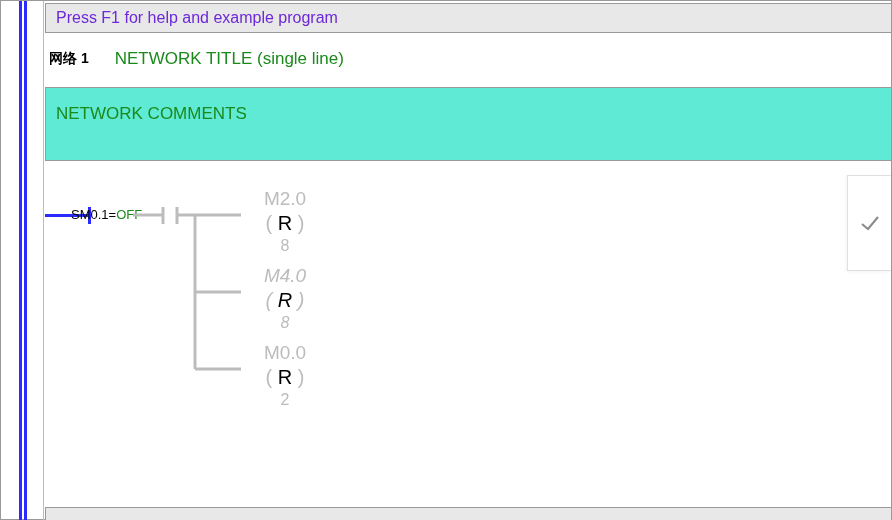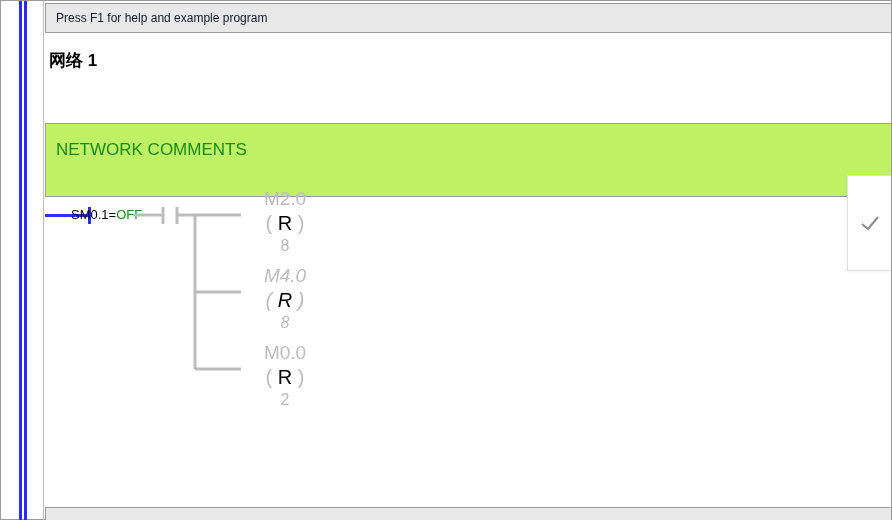--- a/index.html
+++ b/index.html
@@ -42,53 +42,52 @@
     left: 44px;
     top: 2px;
     right: 0;
     height: 30px;
     background: #e8e8e8;
     border: 1px solid #9a9a9a;
     border-right: none;
     padding-left: 10px;
     display: flex;
     align-items: center;
-    color: #0f172a;
-    font-size: 12px;
+    color: #6d28d9;
+    font-size: 16px;
   }
   .net-header {
     position: absolute;
     left: 44px;
     right: 0;
     padding: 8px 0 6px 4px;
     display: flex;
     align-items: center;
     gap: 26px;
   }
   .net-header .net-label {
     font-weight: bold;
     color: #000;
-    font-size: 17px;
+    font-size: 14px;
   }
   .net-header .net-title {
     color: #1b8a1b;
     font-size: 17px;
   }
   .comment-box {
     position: absolute;
     left: 44px;
     right: 0;
     height: 74px;
-    background: #bef264;
+    background: #5eead4;
     border: 1px solid #9a9a9a;
     border-right: none;
     padding: 16px 0 0 10px;
     color: #1b8a1b;
     font-size: 17px;
-    margin-top: 36px;
   }
   .ladder-area {
     position: absolute;
     left: 44px;
     top: 184px;
     right: 0;
     height: 260px;
   }
   
   .rung-tick {
@@ -182,20 +181,21 @@
 <div class="outer">
   <div class="blue-rail"></div>
   <div class="gutter-line"></div>
 
   <div class="help-box">
     <span>Press F1 for help and example program</span>
   </div>
 
   <div class="net-header" style="top:40px;">
     <span class="net-label">网络 1</span>
+    <span class="net-title">NETWORK TITLE (single line)</span>
   </div>
 
   <div class="comment-box" style="top:86px;">
     <span>NETWORK COMMENTS</span>
   </div>
 
   <div class="ladder-area">
     <div class="rung-tick">
         <div class="v"></div>
       </div>

